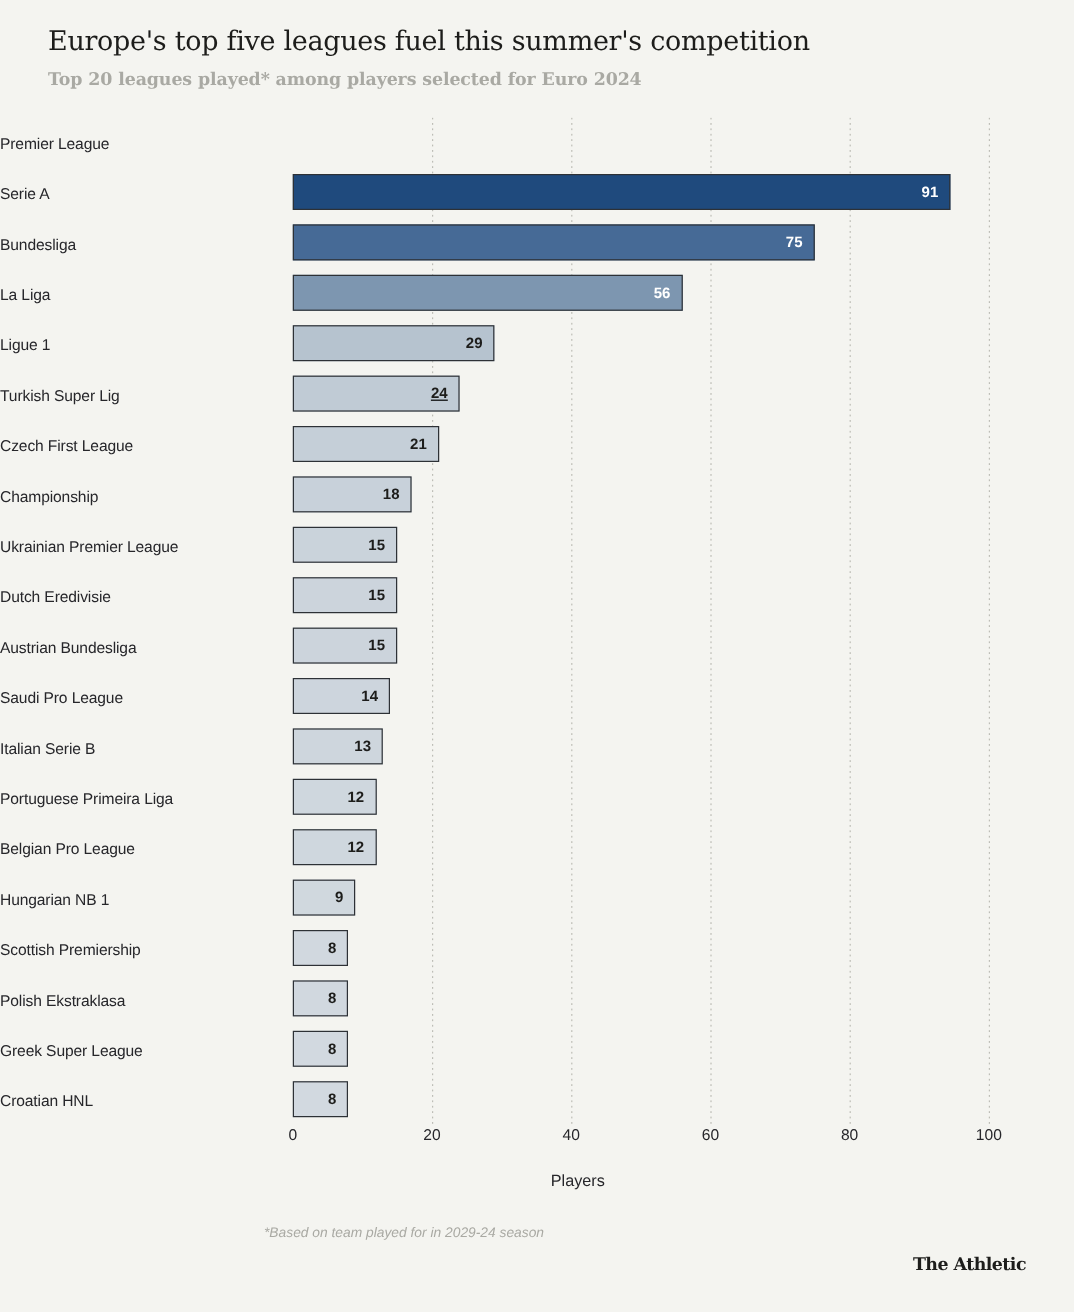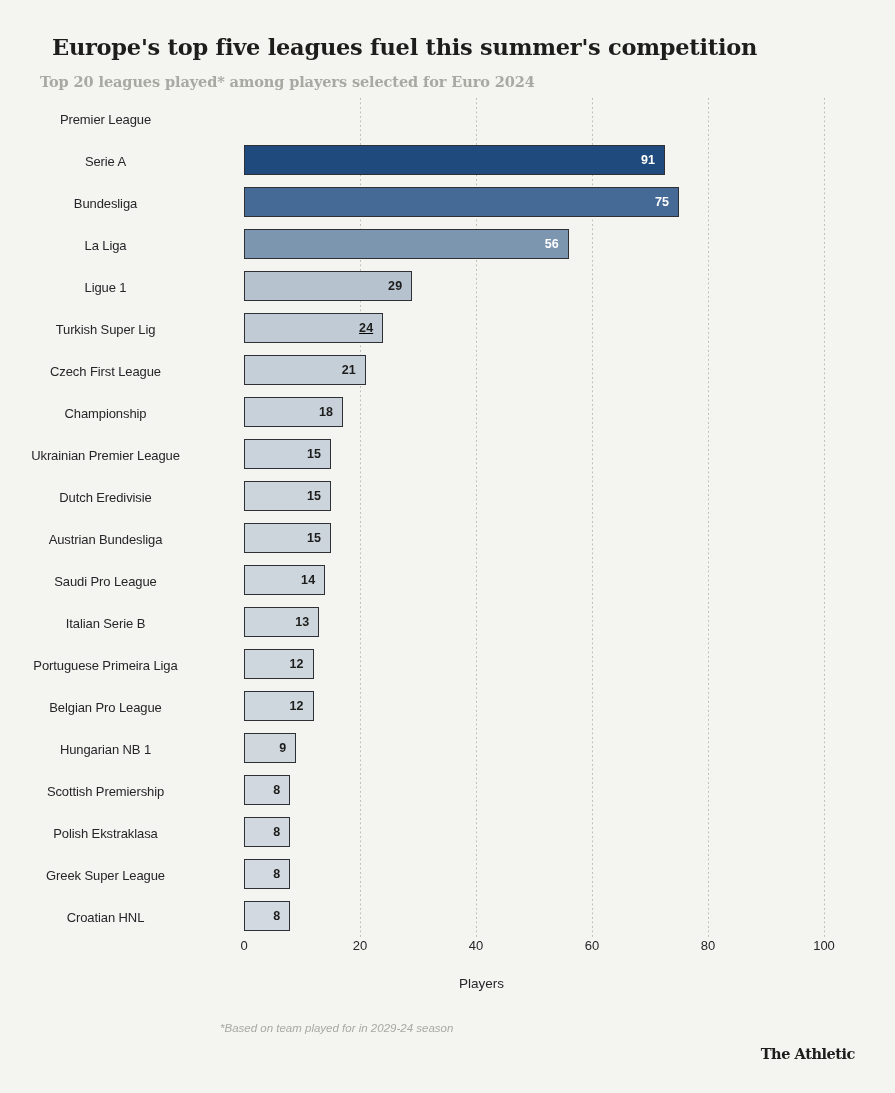--- a/index.html
+++ b/index.html
@@ -24,25 +24,25 @@
   
   .header {
     position: absolute;
     left: 40px;
     top: 22px;
     width: 820px;
   }
   .chart-title {
     font-family: "DejaVu Serif", serif;
     font-size: 22.5px;
-    font-weight: bold;
+    font-weight: normal;
     color: #1d1d1b;
     letter-spacing: -0.25px;
     line-height: 1.18;
-    margin: 12px;
+    margin: 0;
     white-space: nowrap;
   }
   .chart-subtitle {
     font-family: "DejaVu Serif", serif;
     font-size: 14.5px;
     font-weight: bold;
     color: #a9a9a3;
     letter-spacing: -0.1px;
     margin: 9px 0 0 0;
     white-space: nowrap;
@@ -81,21 +81,21 @@
     width: 895px;
   }
   .row {
     position: relative;
     height: 42px;
     display: flex;
     align-items: center;
   }
   .row-label {
     width: 211px;
-    text-align: center;
+    text-align: left;
     font-size: 13px;
     color: #26262a;
     letter-spacing: -0.1px;
     white-space: nowrap;
     flex: 0 0 211px;
   }
   .bar-track {
     position: relative;
     height: 42px;
     margin-left: 33px;
@@ -192,21 +192,21 @@
         <div class="gridline" style="left: 708px;"></div>
         <div class="gridline" style="left: 824px;"></div>
       </div>
     <div class="rows" id="rows">
         <div class="row">
           <div class="row-label">Premier League</div>
         </div>
         <div class="row">
           <div class="row-label">Serie A</div>
           <div class="bar-track">
-            <div class="bar" style="width: 421px; background: rgb(31, 74, 125);">
+            <div class="bar" style="width: 548px; background: rgb(31, 74, 125);">
               <span class="bar-value light">91</span>
             </div>
           </div>
         </div>
         <div class="row">
           <div class="row-label">Bundesliga</div>
           <div class="bar-track">
             <div class="bar" style="width: 435px; background: rgb(70, 106, 150);">
               <span class="bar-value light">75</span>
             </div>

